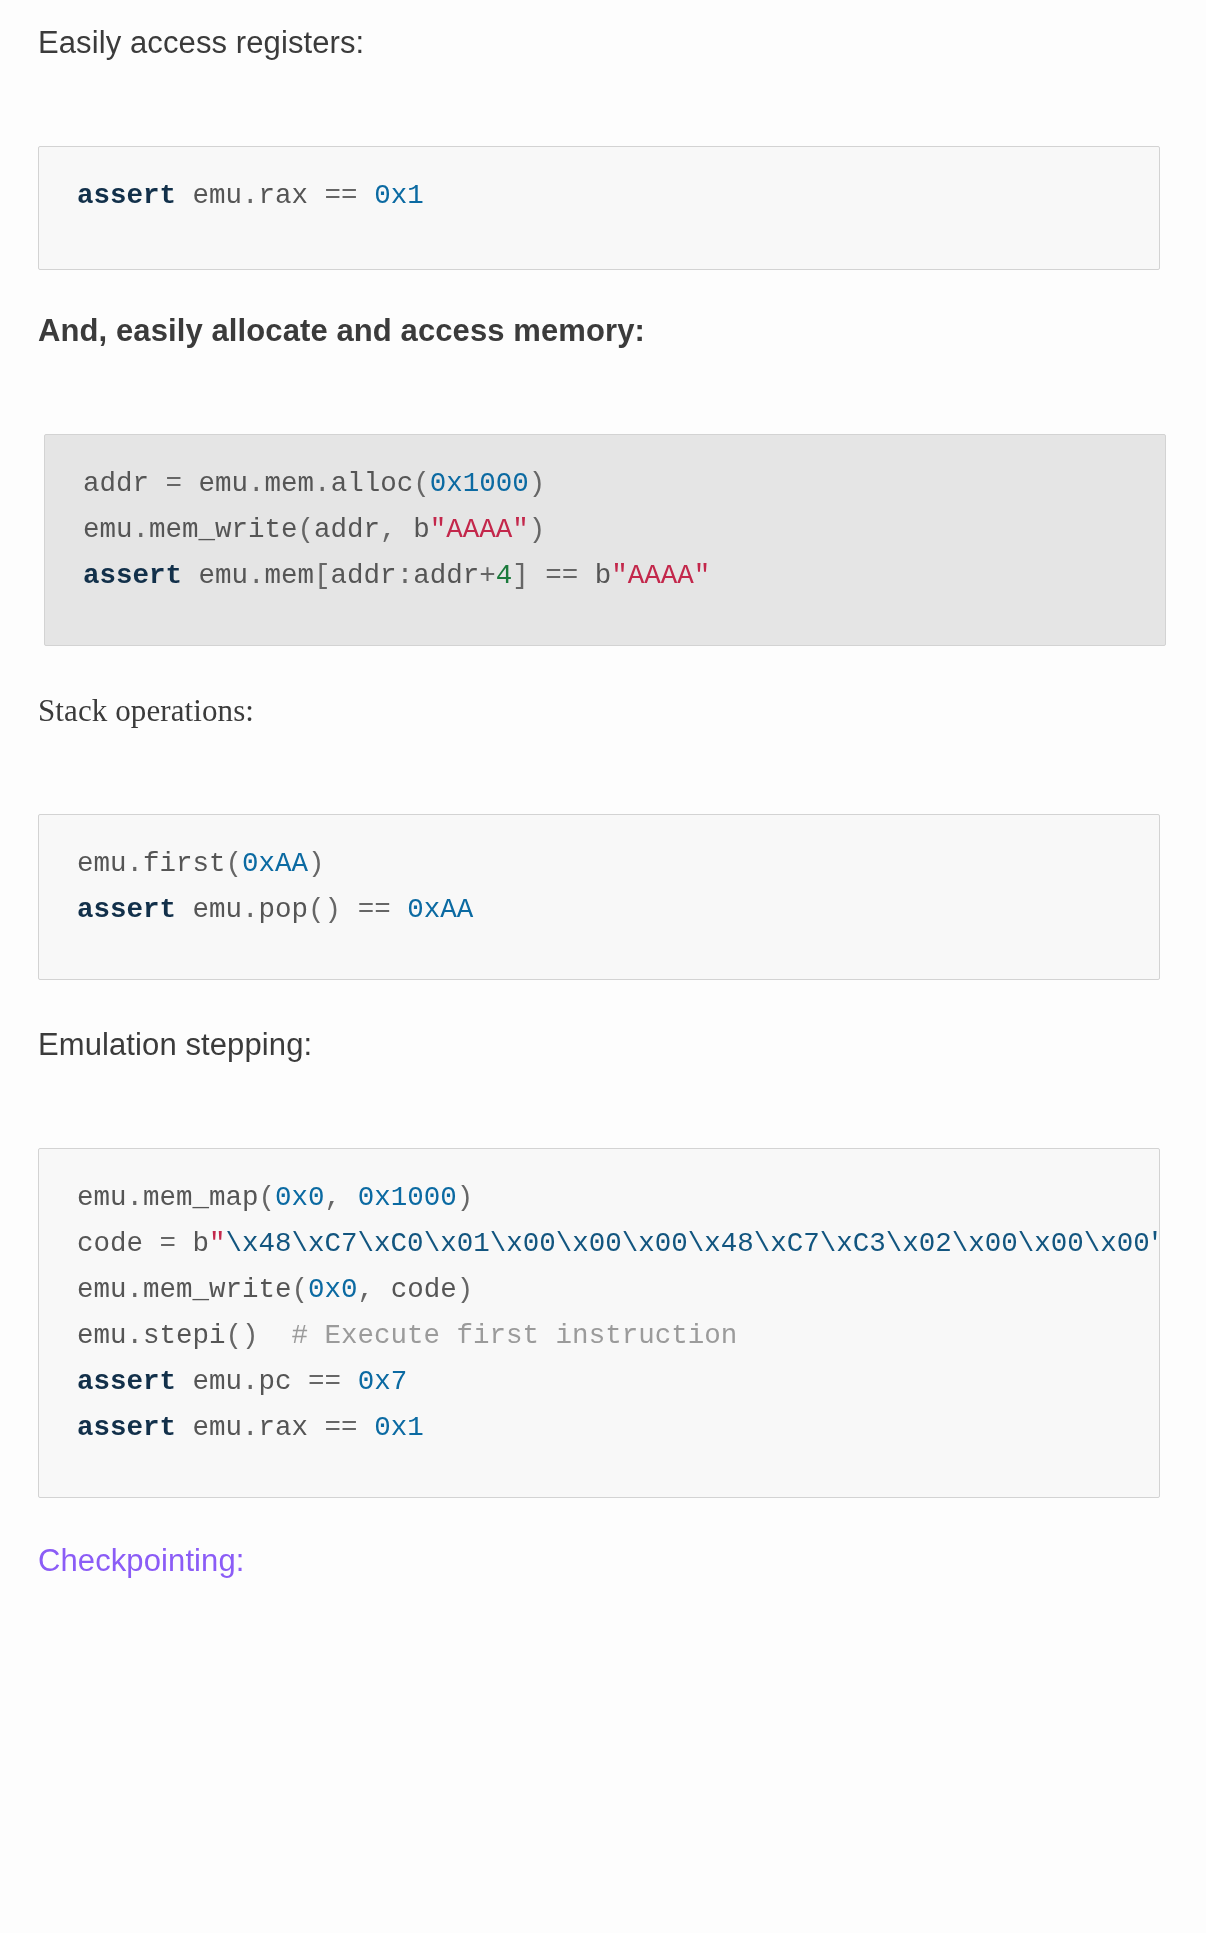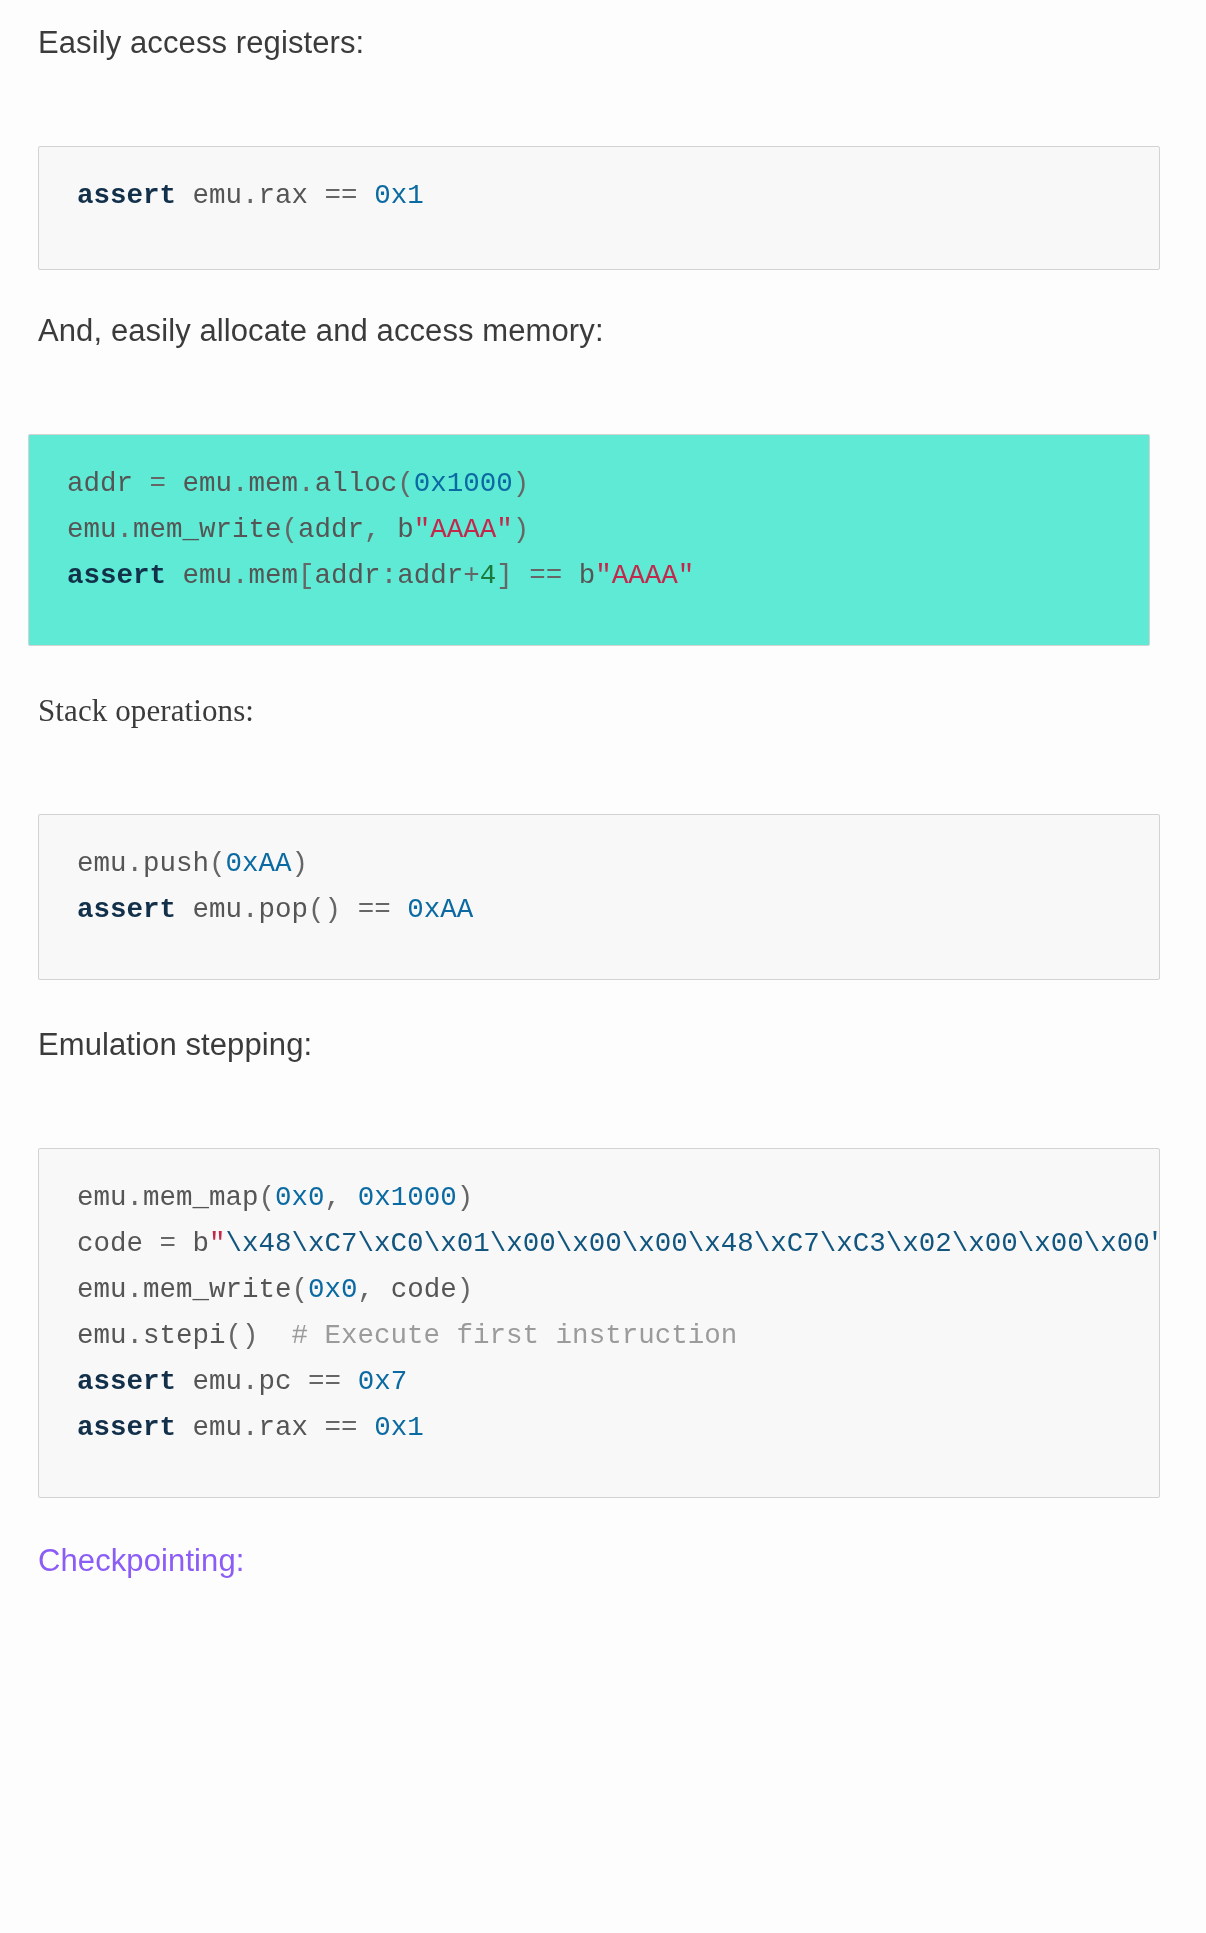--- a/index.html
+++ b/index.html
@@ -69,35 +69,35 @@
 <div class="page">
 
   <div class="abs para" style="left: 38px; top: 27px; color: rgb(59, 59, 59);">Easily access registers:</div>
 
   <div class="abs codeblock" style="left: 38px; top: 146px; width: 1122px; height: 124px; background: rgb(248, 248, 248); border-color: rgb(211, 211, 211);">
     <div class="lines">
       <div class="cline"><span class="t-kw">assert</span><span class="t-name"> </span><span class="t-name">emu</span><span class="t-punc">.</span><span class="t-name">rax</span><span class="t-name"> </span><span class="t-op">==</span><span class="t-name"> </span><span class="t-num">0x1</span></div>
     </div>
   </div>
 
-  <div class="abs para" style="left: 38px; top: 315px; color: rgb(59, 59, 59);">And, easily allocate and access memory:</div>
+  <div class="abs para" style="left: 38px; top: 315px; color: rgb(59, 59, 59); font-weight: bold;">And, easily allocate and access memory:</div>
 
-  <div class="abs codeblock" style="left: 28px; top: 434px; width: 1122px; height: 212px; background: #5eead4; border-color: rgb(211, 211, 211);">
+  <div class="abs codeblock" style="left: 44px; top: 434px; width: 1122px; height: 212px; background: #e5e5e5; border-color: rgb(211, 211, 211);">
     <div class="lines">
       <div class="cline"><span class="t-name">addr</span><span class="t-name"> </span><span class="t-op">=</span><span class="t-name"> </span><span class="t-name">emu</span><span class="t-punc">.</span><span class="t-name">mem</span><span class="t-punc">.</span><span class="t-name">alloc</span><span class="t-punc">(</span><span class="t-num">0x1000</span><span class="t-punc">)</span></div>
       <div class="cline"><span class="t-name">emu</span><span class="t-punc">.</span><span class="t-name">mem_write</span><span class="t-punc">(</span><span class="t-name">addr</span><span class="t-punc">,</span><span class="t-name"> </span><span class="t-name">b</span><span class="t-str">"AAAA"</span><span class="t-punc">)</span></div>
       <div class="cline"><span class="t-kw">assert</span><span class="t-name"> </span><span class="t-name">emu</span><span class="t-punc">.</span><span class="t-name">mem</span><span class="t-punc">[</span><span class="t-name">addr</span><span class="t-punc">:</span><span class="t-name">addr</span><span class="t-op">+</span><span class="t-numg">4</span><span class="t-punc">]</span><span class="t-name"> </span><span class="t-op">==</span><span class="t-name"> </span><span class="t-name">b</span><span class="t-str">"AAAA"</span></div>
     </div>
   </div>
 
   <div class="abs para" style="left: 38px; top: 695px; color: rgb(59, 59, 59); font-family: Liberation Serif, serif;">Stack operations:</div>
 
   <div class="abs codeblock" style="left: 38px; top: 814px; width: 1122px; height: 166px; background: rgb(248, 248, 248); border-color: rgb(211, 211, 211);">
     <div class="lines">
-      <div class="cline"><span class="t-name">emu</span><span class="t-punc">.</span><span class="t-name">push</span><span class="t-punc">(</span><span class="t-num">0xAA</span><span class="t-punc">)</span></div>
+      <div class="cline"><span class="t-name">emu</span><span class="t-punc">.</span><span class="t-name">first</span><span class="t-punc">(</span><span class="t-num">0xAA</span><span class="t-punc">)</span></div>
       <div class="cline"><span class="t-kw">assert</span><span class="t-name"> </span><span class="t-name">emu</span><span class="t-punc">.</span><span class="t-name">pop</span><span class="t-punc">()</span><span class="t-name"> </span><span class="t-op">==</span><span class="t-name"> </span><span class="t-num">0xAA</span></div>
     </div>
   </div>
 
   <div class="abs para" style="left: 38px; top: 1029px; color: rgb(59, 59, 59);">Emulation stepping:</div>
 
   <div class="abs codeblock" style="left: 38px; top: 1148px; width: 1122px; height: 350px; background: rgb(248, 248, 248); border-color: rgb(211, 211, 211);">
     <div class="lines">
       <div class="cline"><span class="t-name">emu</span><span class="t-punc">.</span><span class="t-name">mem_map</span><span class="t-punc">(</span><span class="t-num">0x0</span><span class="t-punc">,</span><span class="t-name"> </span><span class="t-num">0x1000</span><span class="t-punc">)</span></div>
       <div class="cline"><span class="t-name">code</span><span class="t-name"> </span><span class="t-op">=</span><span class="t-name"> </span><span class="t-name">b</span><span class="t-str">"</span><span class="t-esc">\x48\xC7\xC0\x01\x00\x00\x00\x48\xC7\xC3\x02\x00\x00\x00"</span></div>

